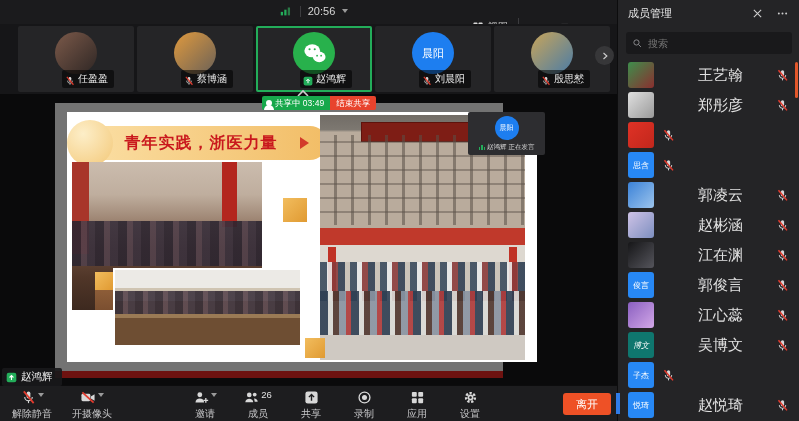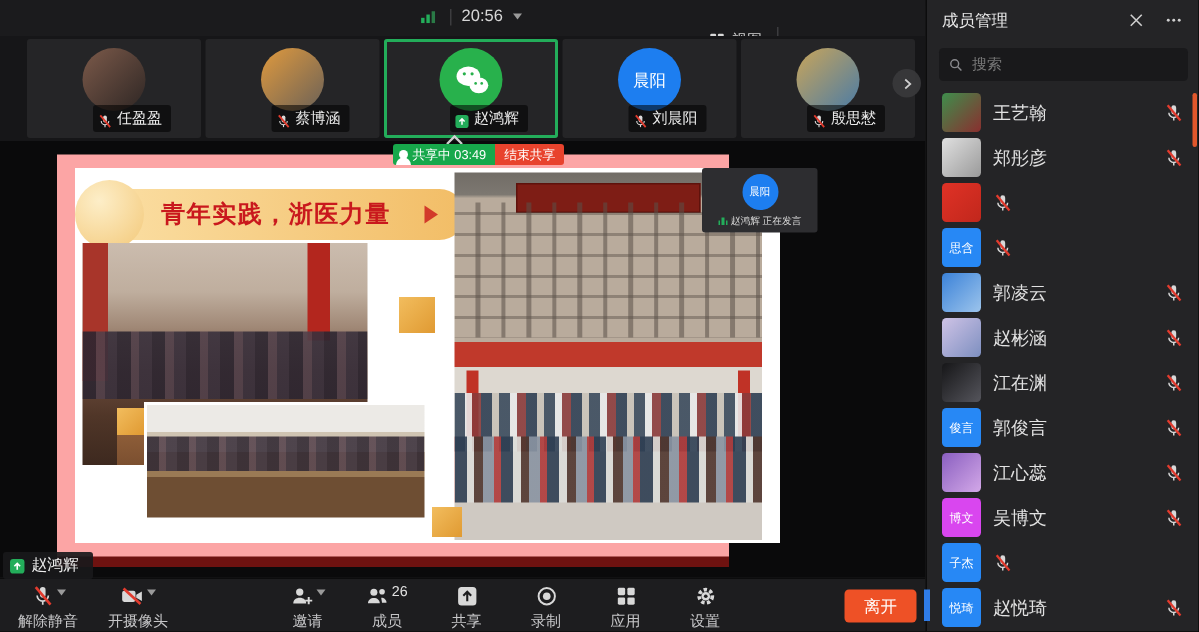--- a/index.html
+++ b/index.html
@@ -38,21 +38,21 @@
   .stage { position:absolute; left:0; top:94px; width:617px; height:291px; background:#0a0a0b; }
   .collapse-chevron { position:absolute; left:295px; top:-8px; color:#cfcfcf; z-index:6; }
   .share-pill { position:absolute; left:262px; top:2px; display:flex; height:14px; z-index:6;
     border-radius:2px; overflow:hidden; font-size:8.5px; line-height:14px; }
   .share-pill .seg-status { background:#17a84b; color:#fff; padding:0 6px 0 4px; display:flex; align-items:center; gap:3px; }
   .share-pill .seg-stop { background:#e8432d; color:#fff; padding:0 6px; }
   .pill-person { width:6px; height:6px; border-radius:50%; background:#fff; position:relative; }
   .pill-person:after { content:""; position:absolute; left:-2px; top:5px; width:10px; height:5px;
     border-radius:5px 5px 0 0; background:#fff; }
 
-  .slide { position:absolute; left:38px; top:9px; width:448px; height:275px; background:#fca5a5; }
+  .slide { position:absolute; left:55px; top:9px; width:448px; height:275px; background:#737373; }
   .slide-bottom-strip { position:absolute; left:0; bottom:0; width:100%; height:7px; background:#6e1210; }
   .slide-inner { position:absolute; left:12px; top:9px; width:470px; height:250px; background:#ffffff; }
 
   .banner { position:absolute; left:8px; top:14px; width:252px; height:34px; border-radius:17px;
     background:linear-gradient(90deg,#fbe0a6,#f2bd66); display:flex; align-items:center; justify-content:center; }
   .banner-circle { position:absolute; left:-8px; top:-6px; width:46px; height:46px; border-radius:50%;
     background:radial-gradient(circle at 35% 30%,#fdeec8,#f3c878); }
   .banner-title { position:relative; font-size:16px; font-weight:bold; color:#c9181d; letter-spacing:1px; }
   .banner-arrow { position:absolute; right:12px; top:11px; width:0; height:0;
     border:6px solid transparent; border-left:9px solid #d23a2a; }
@@ -126,21 +126,21 @@
   .sb-header-icons { margin-left:auto; display:flex; align-items:center; gap:12px; padding-right:10px; }
   .sb-search { position:absolute; left:8px; top:32px; width:166px; height:22px; background:#19191b;
     border-radius:3px; display:flex; align-items:center; gap:5px; padding:0 6px; }
   .sb-search input { flex:1; background:transparent; border:none; outline:none; color:#bbb;
     font-size:10px; font-family:inherit; }
   .sb-search input::placeholder { color:#777; }
   .sb-list { position:absolute; left:0; top:60px; width:100%; bottom:0; overflow:hidden; }
   .sb-row { height:30px; display:flex; align-items:center; padding:0 10px; }
   .sb-av { width:26px; height:26px; border-radius:3px; margin-right:8px; flex:none;
     display:flex; align-items:center; justify-content:center; font-size:8px; color:#fff; overflow:hidden; }
-  .sb-name { flex:1; font-size:12px; color:#e2e2e2; white-space:nowrap; overflow:hidden; }
+  .sb-name { flex:1; font-size:15px; color:#e2e2e2; white-space:nowrap; overflow:hidden;margin-left:36px; }
   .sb-scrollthumb { position:absolute; right:1px; top:62px; width:3px; height:36px; background:#e2572b; border-radius:2px; }
 </style>
 </head>
 <body>
 
 <svg width="0" height="0" style="position:absolute" aria-hidden="true">
   <symbol id="i-mic-off" viewBox="0 0 16 16">
     <rect x="6" y="1.5" width="4" height="7.5" rx="2" fill="#d8d8d8"></rect>
     <path d="M4 7.5a4 4 0 0 0 8 0" stroke="#d8d8d8" stroke-width="1.2" fill="none"></path>
     <line x1="8" y1="11.5" x2="8" y2="14" stroke="#d8d8d8" stroke-width="1.2"></line>
@@ -555,21 +555,21 @@
         </svg>
   </div>
       <div class="sb-row">
     <div class="sb-av" style="background: linear-gradient(135deg, rgb(138, 95, 192), rgb(211, 168, 232));"></div>
     <span class="sb-name">江心蕊</span>
     <svg width="13" height="13">
           <use href="#i-mic-off"></use>
         </svg>
   </div>
       <div class="sb-row">
-    <div class="sb-av" style="background: #d946ef;">博文</div>
+    <div class="sb-av" style="background: #0f766e; font-style: italic;">博文</div>
     <span class="sb-name">吴博文</span>
     <svg width="13" height="13">
           <use href="#i-mic-off"></use>
         </svg>
   </div>
       <div class="sb-row">
     <div class="sb-av" style="background: rgb(39, 136, 245);">子杰</div>
     <svg width="13" height="13">
           <use href="#i-mic-off"></use>
         </svg>

